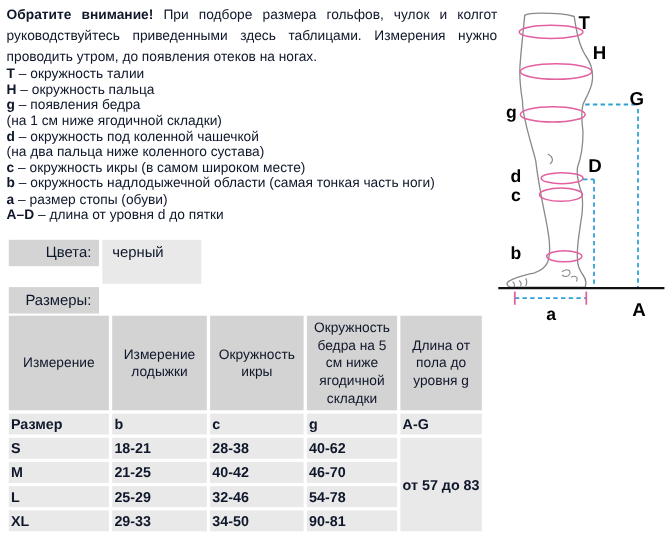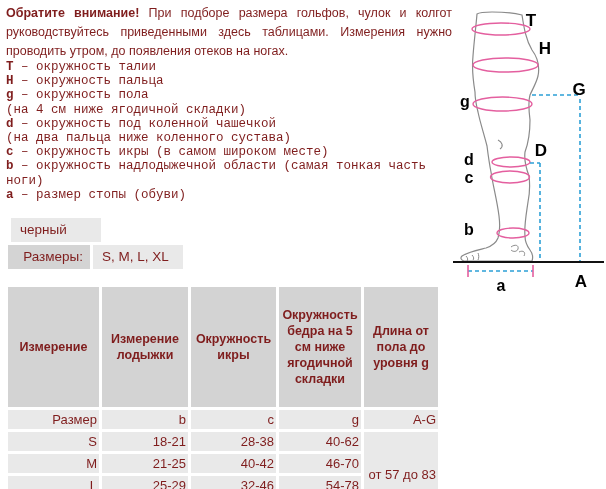--- a/index.html
+++ b/index.html
@@ -1,46 +1,46 @@
 <!DOCTYPE html>
 <html><head>
 <meta charset="utf-8">
 <style>
   html,body { margin:0; padding:0; background:#fff; }
   .page {
     position:relative; width:606px; height:489px; background:#ffffff;
-    font-family:"Liberation Sans", sans-serif; color:#7f1d1d; overflow:hidden;
+    font-family:"Liberation Sans", sans-serif; color:#0f172a; overflow:hidden;
   }
   
   .notice { position:absolute; left:6px; top:4px; width:446px; font-size:12.5px; line-height:18.8px; }
   .jline { text-align:justify; text-align-last:justify; }
   .notice b { font-weight:bold; }
   
-  .defs { position:absolute; left:6px; top:60px; font-size:12.5px; line-height:14.2px; width:450px;font-family:Liberation Mono, monospace; }
+  .defs { position:absolute; left:6px; top:60px; font-size:12.5px; line-height:14.2px; width:450px; }
   .def-line b { font-weight:bold; }
   
   .attrs { position:absolute; left:8px; top:218px; font-size:13.5px; }
   .attr-row { display:flex; margin-bottom:3px; }
   .attr-label {
     width:82px; height:24px; background:#d4d4d4; box-sizing:border-box;
     text-align:right; padding-right:7px; line-height:24px;
   }
   .attr-value {
-    width:90px; height:24px; background:#e9e9e9; box-sizing:border-box;
+    width:90px; height:40px; background:#e9e9e9; box-sizing:border-box;
     padding-left:9px; line-height:24px; margin-left:3px;
   }
   
   table.sizes { position:absolute; left:5px; top:284px; border-collapse:separate; border-spacing:3px; }
   table.sizes th {
-    background:#d3d3d3; font-weight:bold; font-size:12.5px; line-height:16px;
-    text-align:center; vertical-align:middle; padding:19px 3px; height:82px;
+    background:#d3d3d3; font-weight:normal; font-size:12.5px; line-height:16px;
+    text-align:center; vertical-align:middle; padding:2px 3px; height:82px;
   }
   table.sizes td {
-    background:#e9e9e9; font-size:13px; text-align:right; vertical-align:middle;
-    height:19px; padding:0 2px; font-weight:normal;margin-left:25px;
+    background:#e9e9e9; font-size:13px; text-align:left; vertical-align:middle;
+    height:19px; padding:0 2px; font-weight:bold;margin-left:25px;
   }
   
   .diagram { position:absolute; left:440px; top:0; width:166px; height:300px; }
   .diagram text { font-family:"Liberation Sans", sans-serif; font-weight:bold; fill:#000; }
   .lbl-big { font-size:17px; }
   .lbl-small { font-size:16px; }
 </style>
 </head>
 <body>
 
@@ -48,36 +48,37 @@
 
   <div class="notice">
     <div class="jline"><b>Обратите внимание!</b> <span>При подборе размера гольфов, чулок и колгот</span></div>
     <div class="jline">руководствуйтесь приведенными здесь таблицами. Измерения нужно</div>
     <div>проводить утром, до появления отеков на ногах.</div>
   </div>
 
   <div class="defs">
     <div class="def-line"><b>T</b> <span>– окружность талии</span></div>
     <div class="def-line"><b>H</b> <span>– окружность пальца</span></div>
-    <div class="def-line"><b>g</b> <span>– окружность пола</span></div>
-    <div class="def-line"><b></b> <span>(на 4 см ниже ягодичной складки)</span></div>
+    <div class="def-line"><b>g</b> <span>– появления бедра</span></div>
+    <div class="def-line"><b></b> <span>(на 1 см ниже ягодичной складки)</span></div>
     <div class="def-line"><b>d</b> <span>– окружность под коленной чашечкой</span></div>
     <div class="def-line"><b></b> <span>(на два пальца ниже коленного сустава)</span></div>
     <div class="def-line"><b>c</b> <span>– окружность икры (в самом широком месте)</span></div>
     <div class="def-line"><b>b</b> <span>– окружность надлодыжечной области (самая тонкая часть ноги)</span></div>
     <div class="def-line"><b>a</b> <span>– размер стопы (обуви)</span></div>
+    <div class="def-line"><b>A–D</b> <span>– длина от уровня d до пятки</span></div>
   </div>
 
   <div class="attrs">
     <div class="attr-row">
+      <div class="attr-label">Цвета:</div>
       <div class="attr-value">черный</div>
     </div>
     <div class="attr-row">
       <div class="attr-label">Размеры:</div>
-      <div class="attr-value">S, M, L, XL</div>
     </div>
   </div>
 
   <table class="sizes">
     <colgroup>
       <col style="width:91px">
         <col style="width:86px">
         <col style="width:85px">
         <col style="width:82px">
         <col style="width:74px">

